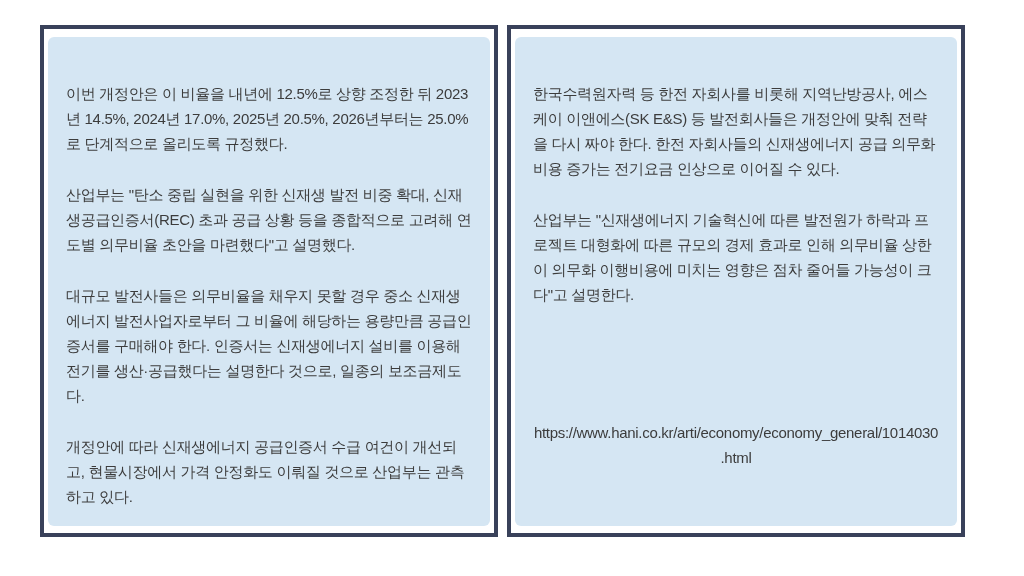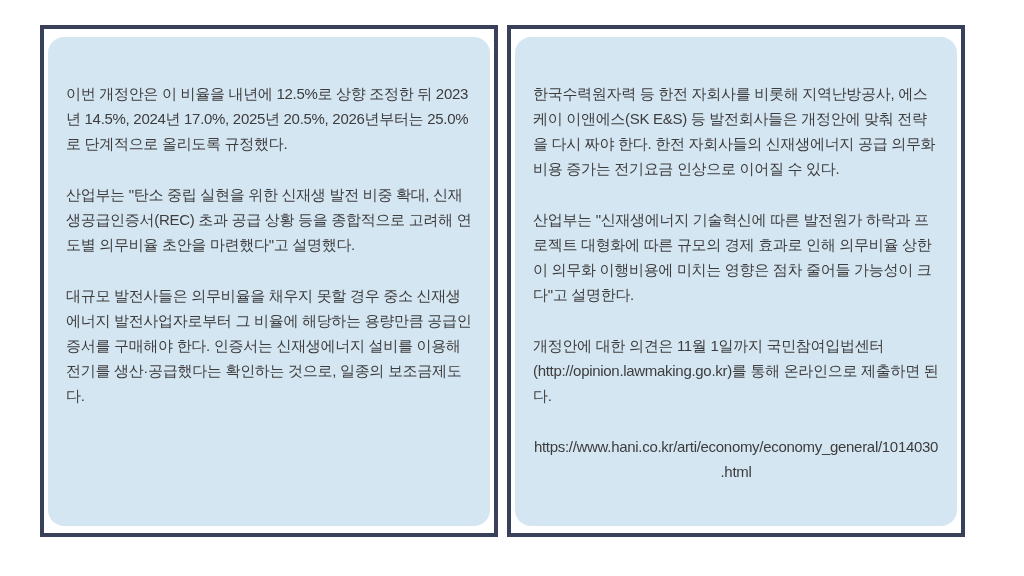--- a/index.html
+++ b/index.html
@@ -26,21 +26,21 @@
   }
   .card.left  { left: 40px; }
   .card.right { left: 507px; }
   .card-inner {
     position: absolute;
     top: 8px;
     left: 4px;
     right: 4px;
     bottom: 7px;
     background: #d5e6f3;
-    border-radius: 16px;
+    border-radius: 6px;
     box-sizing: border-box;
     padding: 44px 18px 14px 18px;
     display: flex;
     flex-direction: column;
   }
   .card-inner p {
     margin: 0 0 26px 0;
     font-size: 15px;
     line-height: 25px;
     letter-spacing: -0.3px;
@@ -61,29 +61,29 @@
 </style>
 </head>
 <body>
 
 <div class="slide">
 
   <div class="card left">
     <div class="card-inner">
       <p>이번 개정안은 이 비율을 내년에 12.5%로 상향 조정한 뒤 2023년 14.5%, 2024년 17.0%, 2025년 20.5%, 2026년부터는 25.0%로 단계적으로 올리도록 규정했다.</p>
       <p>산업부는 "탄소 중립 실현을 위한 신재생 발전 비중 확대, 신재생공급인증서(REC) 초과 공급 상황 등을 종합적으로 고려해 연도별 의무비율 초안을 마련했다"고 설명했다.</p>
-      <p>대규모 발전사들은 의무비율을 채우지 못할 경우 중소 신재생에너지 발전사업자로부터 그 비율에 해당하는 용량만큼 공급인증서를 구매해야 한다. 인증서는 신재생에너지 설비를 이용해 전기를 생산·공급했다는 확인하는 것으로, 일종의 보조금제도다.</p>
+      <p>대규모 발전사들은 의무비율을 채우지 못할 경우 중소 신재생에너지 발전사업자로부터 그 비율에 해당하는 용량만큼 공급인증서를 구매해야 한다. 인증서는 신재생에너지 설비를 이용해 전기를 생산·공급했다는 설명한다 것으로, 일종의 보조금제도다.</p>
+      <p>개정안에 따라 신재생에너지 공급인증서 수급 여건이 개선되고, 현물시장에서 가격 안정화도 이뤄질 것으로 산업부는 관측하고 있다.</p>
     </div>
   </div>
 
   <div class="card right">
     <div class="card-inner">
       <p>한국수력원자력 등 한전 자회사를 비롯해 지역난방공사, 에스케이 이앤에스(SK E&amp;S) 등 발전회사들은 개정안에 맞춰 전략을 다시 짜야 한다. 한전 자회사들의 신재생에너지 공급 의무화 비용 증가는 전기요금 인상으로 이어질 수 있다.</p>
       <p>산업부는 "신재생에너지 기술혁신에 따른 발전원가 하락과 프로젝트 대형화에 따른 규모의 경제 효과로 인해 의무비율 상한이 의무화 이행비용에 미치는 영향은 점차 줄어들 가능성이 크다"고 설명한다.</p>
-      <p>개정안에 대한 의견은 11월 1일까지 국민참여입법센터 (http://opinion.lawmaking.go.kr)를 통해 온라인으로 제출하면 된다.</p>
       <div class="card-footer">
         <p class="source-url">https://www.hani.co.kr/arti/economy/economy_general/1014030.html</p>
 
       </div>
     </div>
   </div>
 
 </div>
 
 </body></html>

